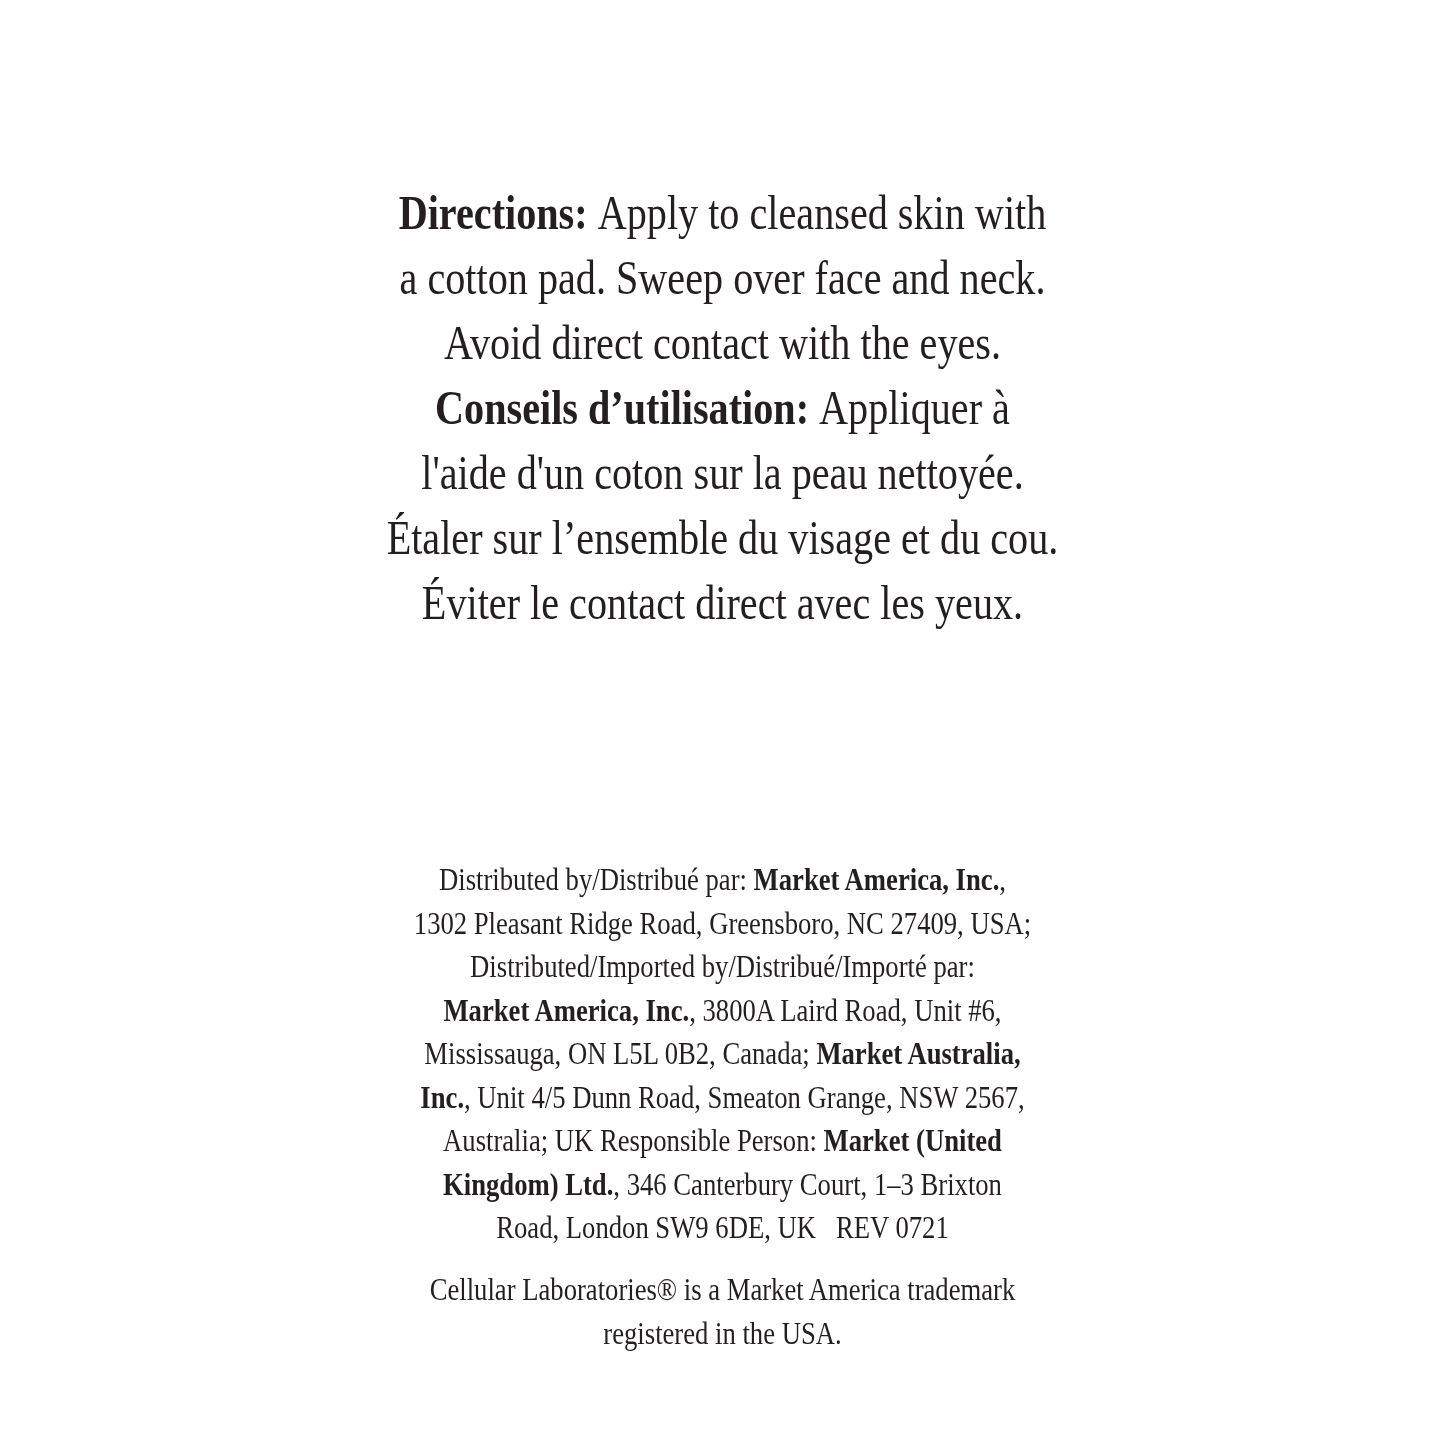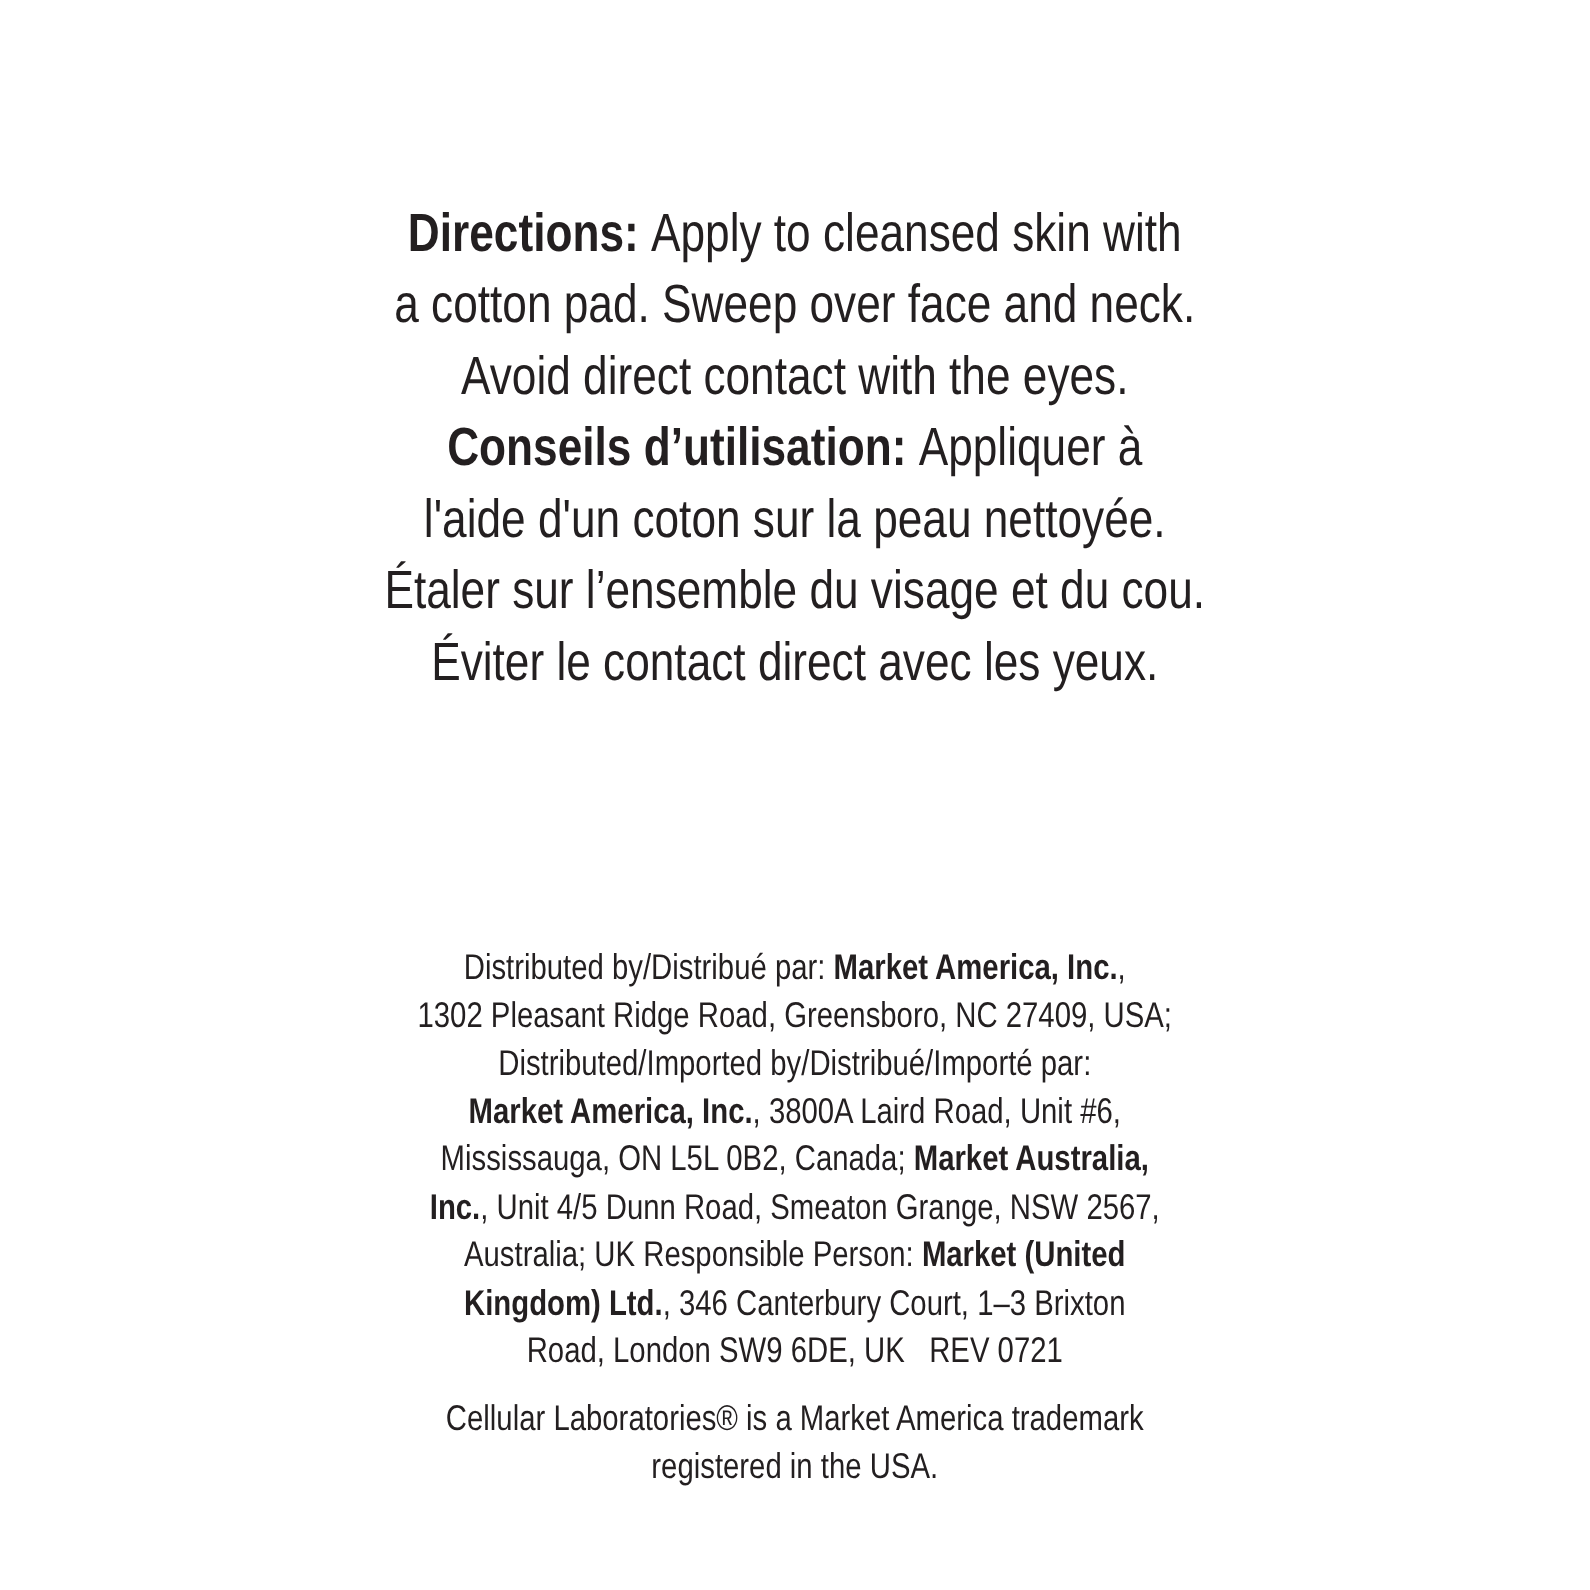--- a/index.html
+++ b/index.html
@@ -12,20 +12,21 @@
     height: 1445px;
     font-family: "Liberation Sans", "DejaVu Sans", sans-serif;
     color: #231f20;
     overflow: hidden;
   }
   .label-panel {
     position: relative;
     width: 1445px;
     height: 1445px;
     background: #ffffff;
+    font-family: Liberation Serif, serif;
   }
   
   .text-section {
     position: absolute;
     left: 0;
     width: 100%;
     text-align: center;
     transform: scaleX(0.82);
     transform-origin: 50% 0;
   }

